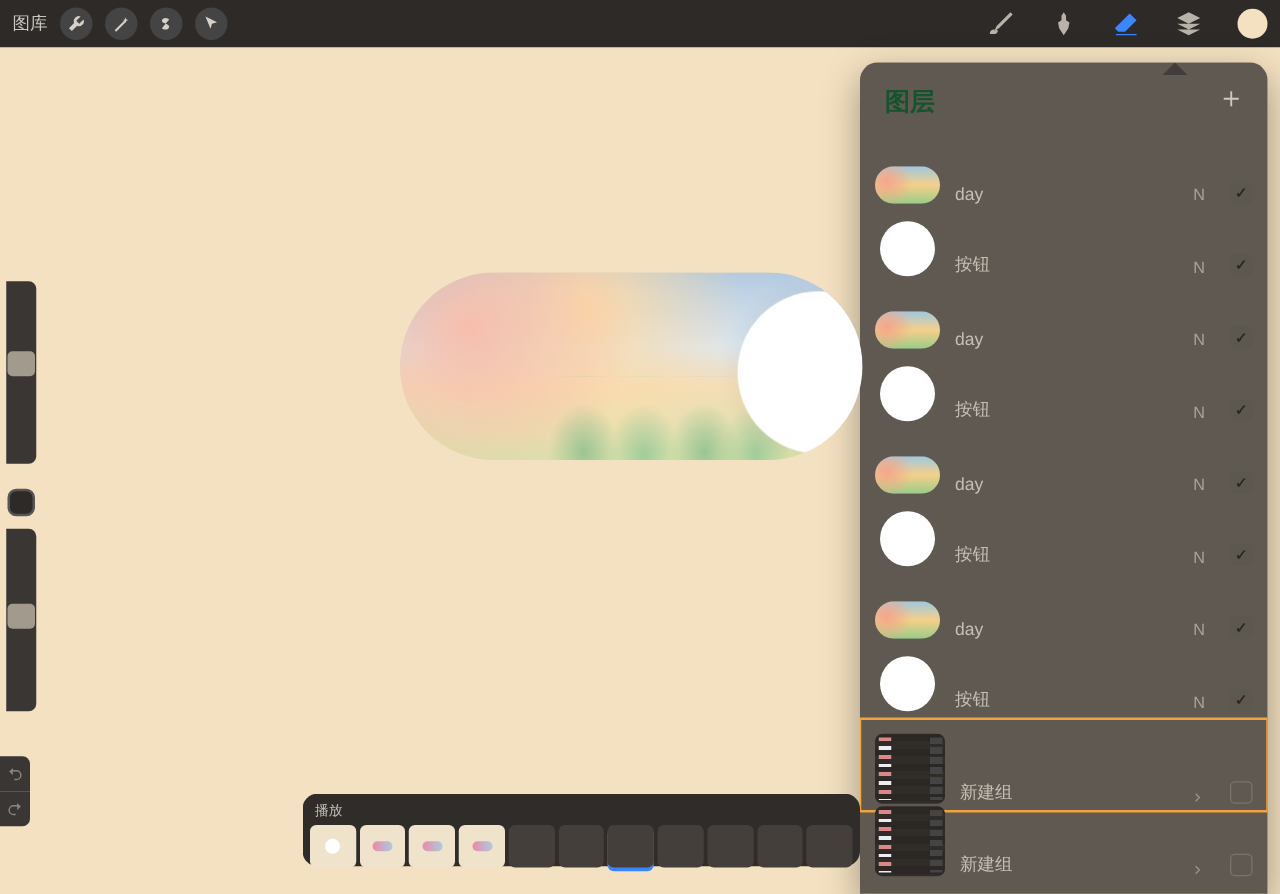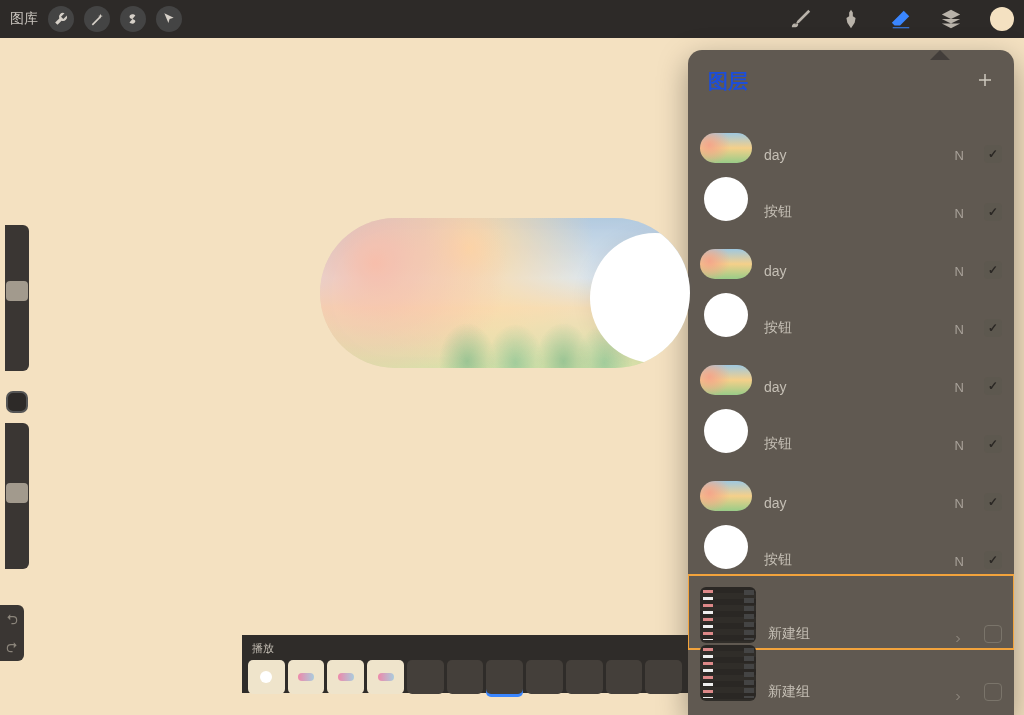--- a/index.html
+++ b/index.html
@@ -115,21 +115,21 @@
   box-shadow: 0 10px 30px rgba(0,0,0,0.35);
 }
 .layers-panel::before {
   content: ""; position: absolute; top: -10px; right: 64px;
   border: 10px solid transparent; border-bottom-color: #3b3734cc;
 }
 .layers-header {
   display: flex; align-items: center; justify-content: space-between;
   padding: 18px 20px 16px 20px;
 }
-.layers-header h2 { font-size: 20px; font-weight: 600; color: #1d4ed8; }
+.layers-header h2 { font-size: 20px; font-weight: 600; color: #14532d; }
 .plus-icon svg { width: 18px; height: 18px; stroke: #cfc9bf; fill: none; stroke-width: 2; }
 
 .layer-list { display: flex; flex-direction: column; }
 .layer-row {
   display: flex; align-items: flex-end; padding: 6px 12px; gap: 12px;
   height: 58px;
 }
 .layer-row.highlighted { outline: 2px solid #f2a33c; outline-offset: -1px; height: 74px; }
 
 .thumb-pill {
@@ -165,21 +165,21 @@
   display: flex; align-items: center; justify-content: center;
 }
 .vis-check.checked::after { content: "✓"; color: #2a2724; font-size: 12px; font-weight: bold; }
 .vis-check.empty { background: transparent; border: 1.5px solid #7a746a; }
 .chev-right { width: 12px; height: 12px; margin-right: 8px; }
 .chev-right svg { width: 12px; height: 12px; fill: none; stroke: #9b948a; stroke-width: 2; }
 
 
 .timeline {
   position: absolute; left: 242px; bottom: 22px; width: 446px; height: 58px;
-  background: #2f2c29; border-radius: 0; padding: 4px 6px 6px 6px;
+  background: #2f2c29; border-radius: 12px; padding: 4px 6px 6px 6px;
   display: flex; flex-direction: column;
 }
 .timeline-label { color: #c5bfb5; font-size: 11px; padding: 2px 4px 4px 4px; }
 .frames { display: flex; gap: 3px; }
 .frame {
   width: 38px; height: 34px; background: #443f3a; border-radius: 5px;
   display: flex; align-items: center; justify-content: center;
   position: relative;
 }
 .frame.light { background: #efe4cb; }

